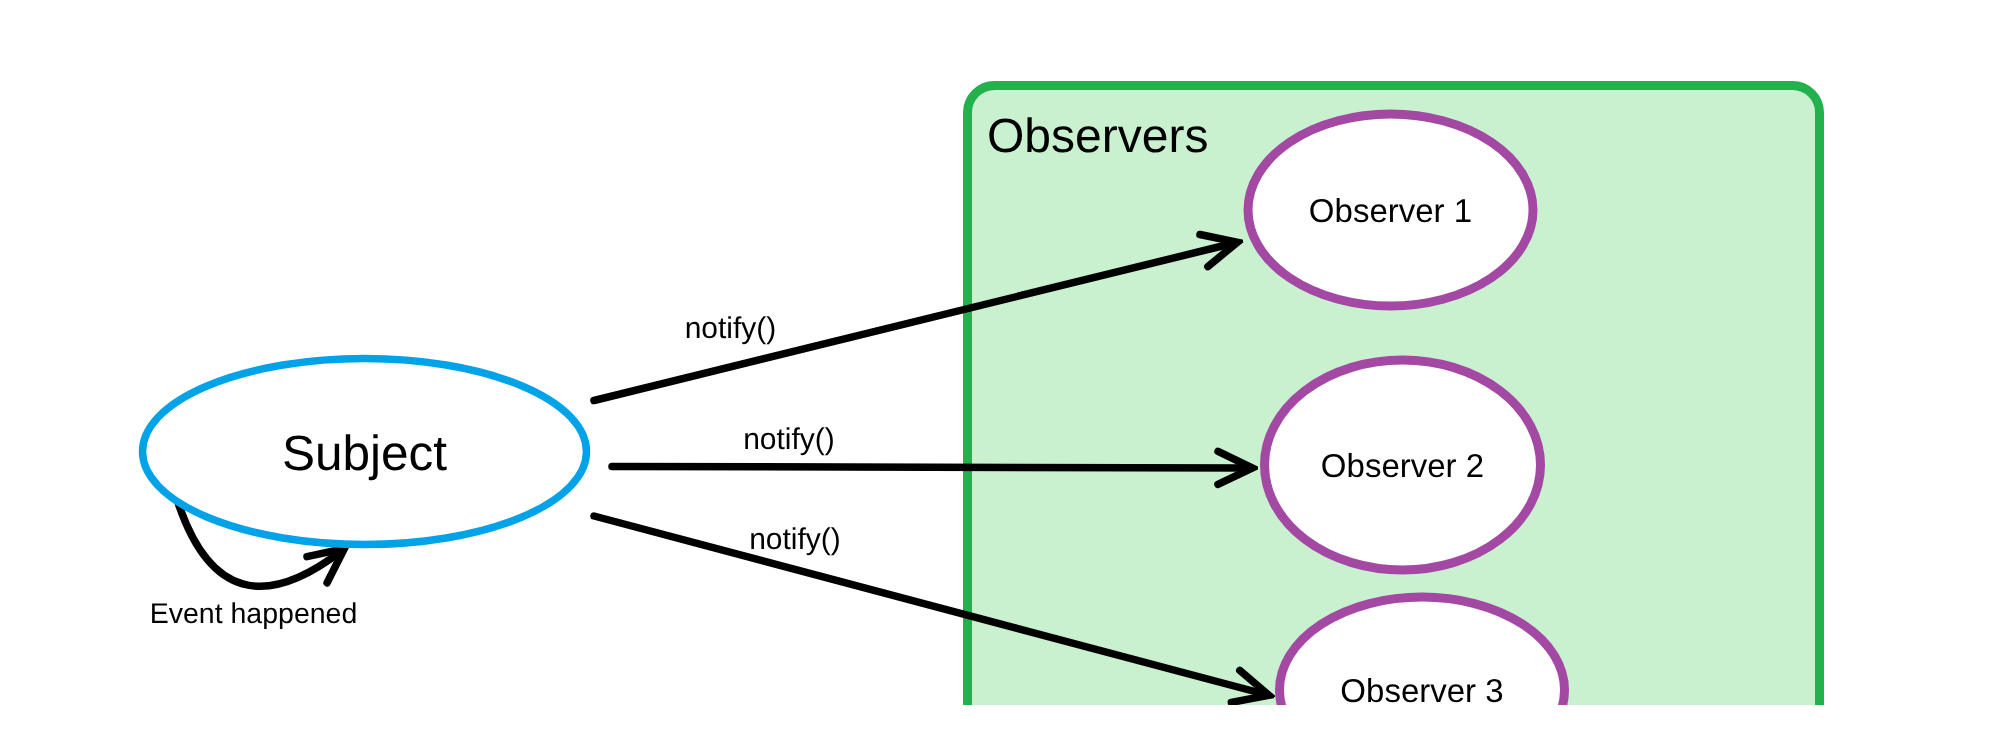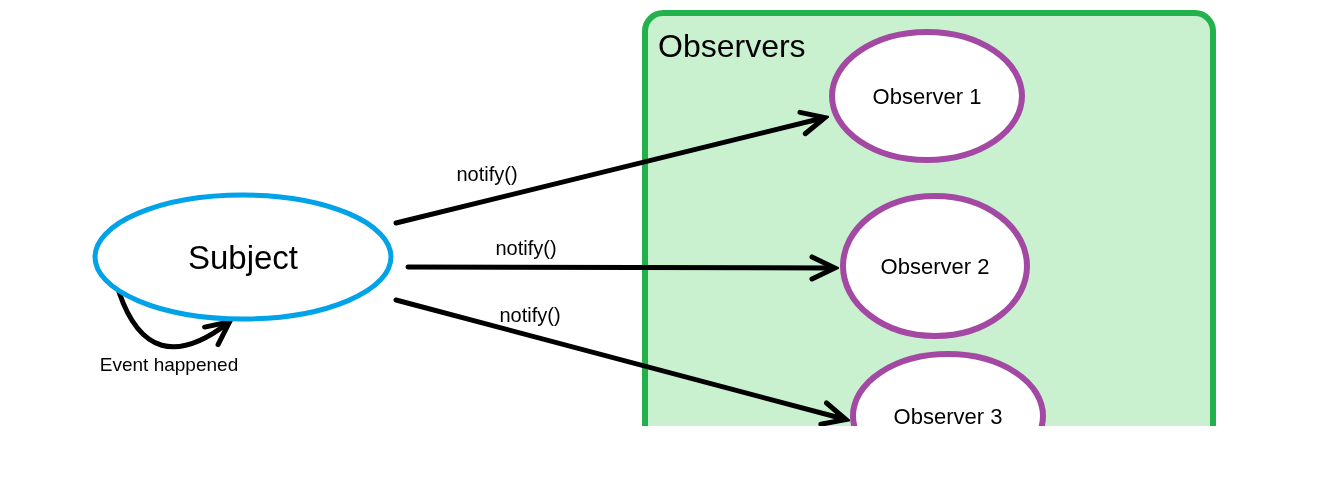--- a/index.html
+++ b/index.html
@@ -6,20 +6,21 @@
     margin: 0;
     padding: 0;
     background: var(--background, #FFFFFF);
   }
   .stage {
     position: relative;
     width: 1339px;
     height: 426px;
     background: var(--background, #FFFFFF);
     overflow: hidden;
+    margin-top: 44px;
   }
   svg { display: block; }
   text {
     font-family: "Liberation Sans", "DejaVu Sans", sans-serif;
     fill: var(--text, #000000);
   }
   .observers-box {
     fill: var(--box-fill, #C9F0CF);
     stroke: var(--box-border, #22B14C);
     stroke-width: 6;

